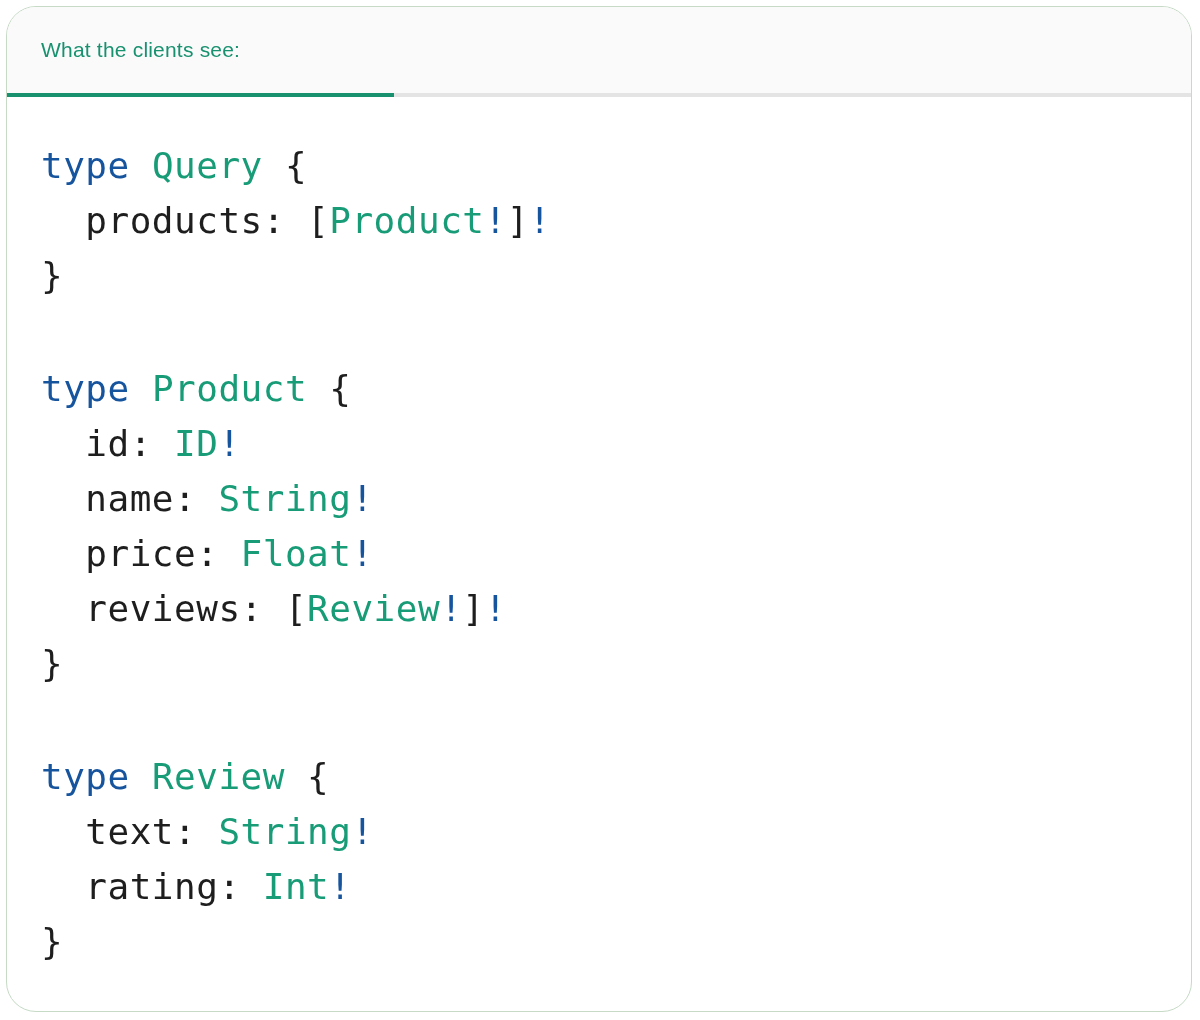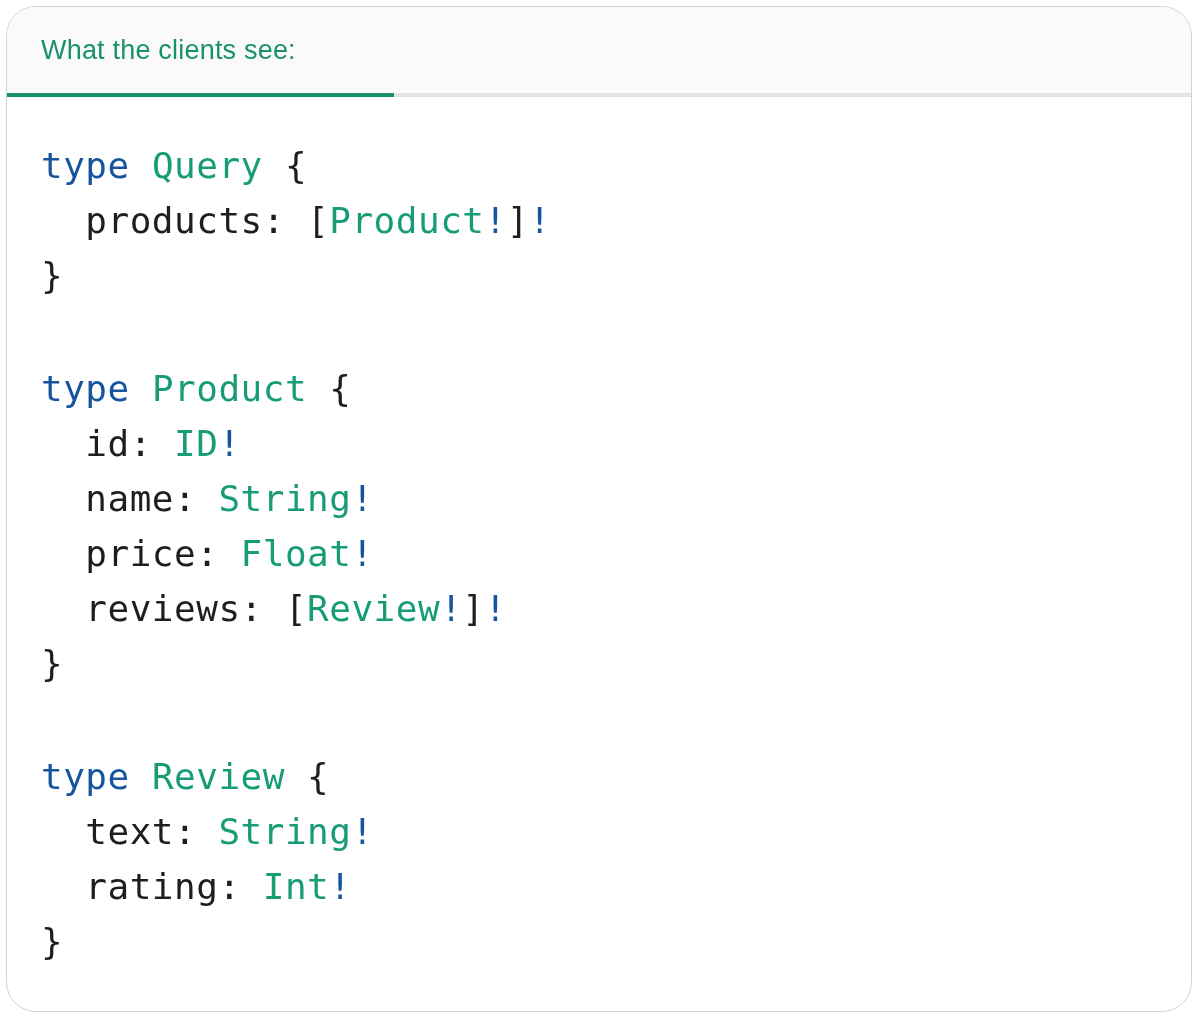--- a/index.html
+++ b/index.html
@@ -36,21 +36,21 @@
     position: relative;
     height: 86px;
     background: var(--header-bg);
     border-bottom: 4px solid var(--tab-line);
     display: flex;
     align-items: center;
   }
   .tab {
     padding-left: 34px;
     font-family: "Liberation Sans", "DejaVu Sans", sans-serif;
-    font-size: 27px;
+    font-size: 21px;
     font-weight: 500;
     letter-spacing: 0.2px;
     color: var(--tab-green);
     cursor: pointer;
   }
   .tab-underline {
     position: absolute;
     left: 0;
     bottom: -4px;
     width: 387px;

